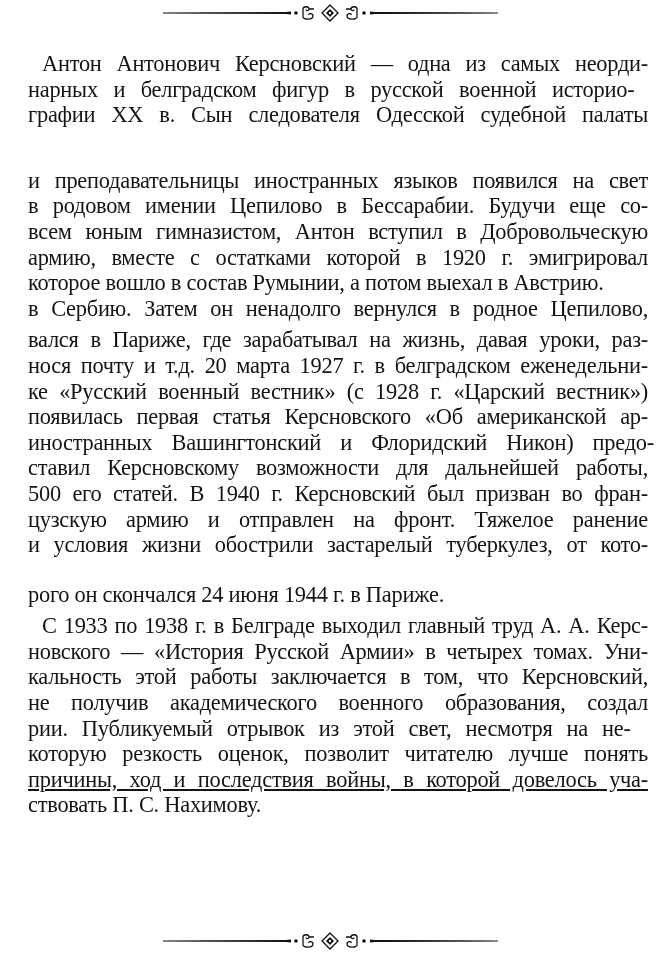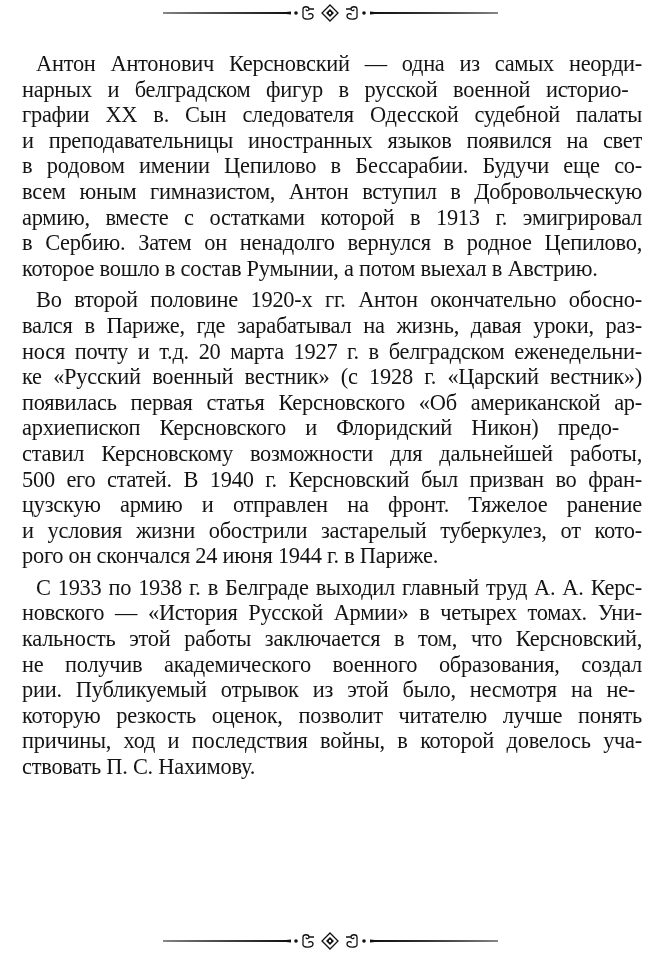--- a/index.html
+++ b/index.html
@@ -20,21 +20,21 @@
     left: 163px;
     width: 335px;
     height: 18px;
   }
   .ornament.top { top: 4px; }
   .ornament.bottom { top: 932px; }
   .ornament svg { display: block; }
 
   .text-block {
     position: absolute;
-    left: 8px;
+    left: 14px;
     top: 51px;
     width: 634px;
   }
   .para {
     margin: 0 0 6px 0;
     font-size: 22.4px;
     line-height: 25.6px;
     text-align: justify;
     text-indent: 14px;
     letter-spacing: -0.25px;
@@ -68,48 +68,47 @@
     <path d="M207 7.6 L217 8.4 L335 9 L217 9.6 L207 10.4 Z" fill="#111"></path>
     <path d="M207 8 L335 8.6 L335 9.4 L207 10 Z" fill="#111"></path>
   </svg>
 </div>
 
 <div class="text-block">
   <p class="para">
     <span class="line" style="display: block; text-align: left; text-align-last: left; margin-left: 14px; word-spacing: 9.55357px; width: 620px;">Антон Антонович Керсновский — одна из самых неорди-</span>
     <span class="line" style="display: block; text-align: left; text-align-last: left; margin-left: 0px; word-spacing: 10.2321px; width: 634px;">нарных и белградском фигур в русской военной историо-</span>
     <span class="line" style="display: block; text-align: left; text-align-last: left; margin-left: 0px; word-spacing: 10.7545px; width: 634px;">графии XX в. Сын следователя Одесской судебной палаты</span>
-    <span class="line" style="display: block; text-align: center; text-align-last: left; margin-left: 0px; word-spacing: 9.61198px; width: 634px;">и преподавательницы иностранных языков появился на свет</span>
+    <span class="line" style="display: block; text-align: center; text-align-last: left; margin-left: 0px; word-spacing: 9.61198px; width: 634px; margin-top: 40px;">и преподавательницы иностранных языков появился на свет</span>
     <span class="line" style="display: block; text-align: left; text-align-last: left; margin-left: 0px; word-spacing: 9.08008px; width: 634px;">в родовом имении Цепилово в Бессарабии. Будучи еще со-</span>
     <span class="line" style="display: block; text-align: left; text-align-last: left; margin-left: 0px; word-spacing: 8.35938px; width: 634px;">всем юным гимназистом, Антон вступил в Добровольческую</span>
-    <span class="line" style="display: block; text-align: left; text-align-last: left; margin-left: 0px; word-spacing: 10.3125px; width: 634px;">армию, вместе с остатками которой в 1913 г. эмигрировал</span>
+    <span class="line" style="display: block; text-align: left; text-align-last: left; margin-left: 0px; word-spacing: 10.3125px; width: 634px;">армию, вместе с остатками которой в 1920 г. эмигрировал</span>
+    <span class="line last" style="display: block; text-align: left; text-align-last: left; margin-left: 0px; width: 634px;">которое вошло в состав Румынии, а потом выехал в Австрию.</span>
     <span class="line" style="display: block; text-align: left; text-align-last: left; margin-left: 0px; word-spacing: 7.48633px; width: 634px;">в Сербию. Затем он ненадолго вернулся в родное Цепилово,</span>
-    <span class="line last" style="display: block; text-align: left; text-align-last: left; margin-left: 0px; width: 634px;">которое вошло в состав Румынии, а потом выехал в Австрию.</span>
   </p>
   <p class="para">
-    <span class="line" style="display: block; text-align: left; text-align-last: left; margin-left: 14px; word-spacing: 7.1808px; width: 620px;">Во второй половине 1920-х гг. Антон окончательно обосно-</span>
     <span class="line" style="display: block; text-align: left; text-align-last: left; margin-left: 0px; word-spacing: 6.46181px; width: 634px;">вался в Париже, где зарабатывал на жизнь, давая уроки, раз-</span>
     <span class="line" style="display: block; text-align: left; text-align-last: left; margin-left: 0px; word-spacing: 4.38906px; width: 634px;">нося почту и т.д. 20 марта 1927 г. в белградском еженедельни-</span>
     <span class="line" style="display: block; text-align: left; text-align-last: left; margin-left: 0px; word-spacing: 6.06445px; width: 634px;">ке «Русский военный вестник» (с 1928 г. «Царский вестник»)</span>
     <span class="line" style="display: block; text-align: left; text-align-last: left; margin-left: 0px; word-spacing: 8.52604px; width: 634px;">появилась первая статья Керсновского «Об американской ар-</span>
-    <span class="line" style="display: block; text-align: left; text-align-last: left; margin-left: 0px; word-spacing: 13.9125px; width: 634px;">архиепископ Керсновского и Флоридский Никон) предо-</span>
+    <span class="line" style="display: block; text-align: left; text-align-last: left; margin-left: 0px; word-spacing: 13.9125px; width: 634px;">иностранных Вашингтонский и Флоридский Никон) предо-</span>
     <span class="line" style="display: block; text-align: left; text-align-last: left; margin-left: 0px; word-spacing: 11.7406px; width: 634px;">ставил Керсновскому возможности для дальнейшей работы,</span>
     <span class="line" style="display: block; text-align: left; text-align-last: left; margin-left: 0px; word-spacing: 6.24844px; width: 634px;">500 его статей. В 1940 г. Керсновский был призван во фран-</span>
     <span class="line" style="display: block; text-align: right; text-align-last: left; margin-left: 0px; word-spacing: 14.0022px; width: 634px;">цузскую армию и отправлен на фронт. Тяжелое ранение</span>
     <span class="line" style="display: block; text-align: left; text-align-last: left; margin-left: 0px; word-spacing: 8.43527px; width: 634px;">и условия жизни обострили застарелый туберкулез, от кото-</span>
-    <span class="line last" style="display: block; text-align: left; text-align-last: left; margin-left: 0px; width: 634px;">рого он скончался 24 июня 1944 г. в Париже.</span>
+    <span class="line last" style="display: block; text-align: left; text-align-last: left; margin-left: 0px; width: 634px; margin-top: 24px;">рого он скончался 24 июня 1944 г. в Париже.</span>
   </p>
   <p class="para">
     <span class="line" style="display: block; text-align: left; text-align-last: left; margin-left: 14px; word-spacing: 1.65625px; width: 620px;">С 1933 по 1938 г. в Белграде выходил главный труд А. А. Керс-</span>
     <span class="line" style="display: block; text-align: left; text-align-last: left; margin-left: 0px; word-spacing: 5.41211px; width: 634px;">новского — «История Русской Армии» в четырех томах. Уни-</span>
     <span class="line" style="display: block; text-align: left; text-align-last: left; margin-left: 0px; word-spacing: 8.42411px; width: 634px;">кальность этой работы заключается в том, что Керсновский,</span>
     <span class="line" style="display: block; text-align: left; text-align-last: left; margin-left: 0px; word-spacing: 16.275px; width: 634px;">не получив академического военного образования, создал</span>
-    <span class="line" style="display: block; text-align: left; text-align-last: left; margin-left: 0px; word-spacing: 8.72656px; width: 634px;">рии. Публикуемый отрывок из этой было, несмотря на не-</span>
+    <span class="line" style="display: block; text-align: left; text-align-last: left; margin-left: 0px; word-spacing: 8.72656px; width: 634px;">рии. Публикуемый отрывок из этой свет, несмотря на не-</span>
     <span class="line" style="display: block; text-align: right; text-align-last: left; margin-left: 0px; word-spacing: 10.4557px; width: 634px;">которую резкость оценок, позволит читателю лучше понять</span>
-    <span class="line" style="display: block; text-align: center; text-align-last: left; margin-left: 0px; word-spacing: 7.16602px; width: 634px;">причины, ход и последствия войны, в которой довелось уча-</span>
+    <span class="line" style="display: block; text-align: center; text-align-last: left; margin-left: 0px; word-spacing: 7.16602px; width: 634px; text-decoration: underline;">причины, ход и последствия войны, в которой довелось уча-</span>
     <span class="line last" style="display: block; text-align: left; text-align-last: left; margin-left: 0px; width: 634px;">ствовать П. С. Нахимову.</span>
   </p>
 </div>
 
 <div class="ornament bottom">
   <svg width="335" height="18" viewBox="0 0 335 18">
     <path d="M0 9 L118 8.4 L128 7.6 L128 10.4 L118 9.6 Z" fill="#111"></path>
     <path d="M0 8.6 L128 8 L128 10 L0 9.4 Z" fill="#111"></path>
     <circle cx="133" cy="9" r="1.8" fill="#111"></circle>
     <path d="M140 5 C140 2 146 2 146 5 C146 7 143 7 143 5.5 M140 5 L140 13 C140 16 150 16 150 12 C150 9 145 9 146 11 M146 5 L151 5" fill="none" stroke="#111" stroke-width="1.3"></path>

